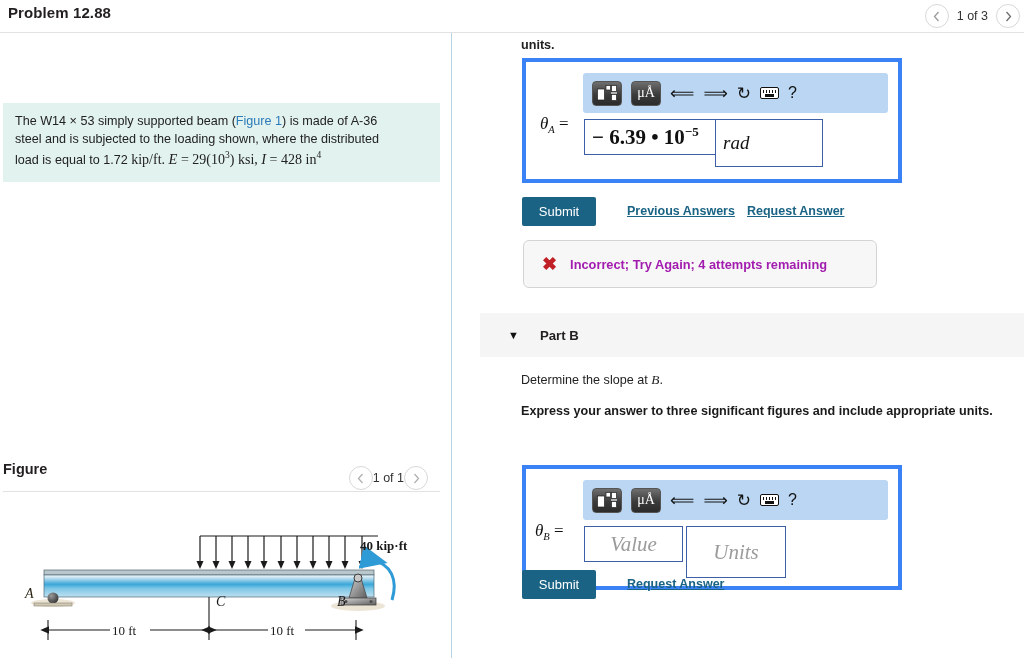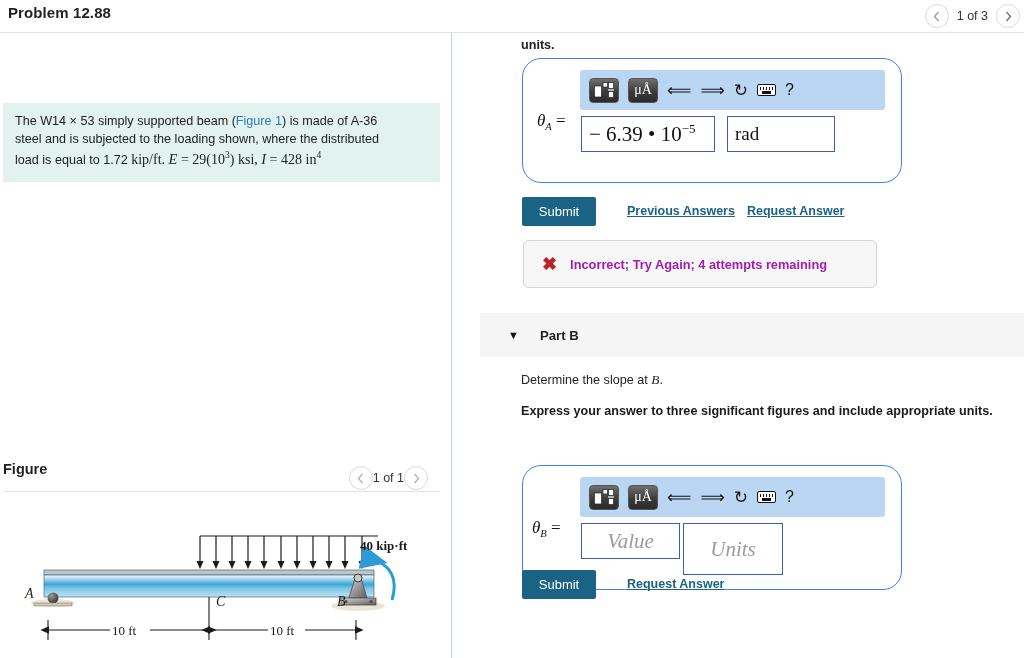--- a/index.html
+++ b/index.html
@@ -78,21 +78,21 @@
   
   .right-col { position: absolute; left: 452px; top: 33px; width: 572px; height: 625px; }
 
   .units-note {
     position: absolute; left: 69px; top: 5px;
     font-size: 12.6px; font-weight: bold; color: #222;
   }
 
   .answer-card {
     position: absolute;
-    border: 1px solid #3b82f6; border-radius: 19px; background: #fff;
+    border: 4px solid #3b82f6; border-radius: 0; background: #fff;
   }
   .mq-toolbar {
     position: absolute; background: #bad6f2; border-radius: 3px;
     display: flex; align-items: center; gap: 9px;
     padding: 0 9px;
   }
   .tb-sq {
     width: 30px; height: 25px; border-radius: 4px;
     background: linear-gradient(180deg,#6f6f6f 0%, #3b3b3b 55%, #2b2b2b 100%);
     border: 1px solid #555;
@@ -342,26 +342,26 @@
         <span class="tb-icon big">↻</span>
         <span class="kbd-icon"></span>
         <span class="tb-help">?</span>
       </div>
 
       <span class="var-label" style="left:14px; top:52px;">
         <span>θ</span><sub>A</sub>
         <span style="font-style:normal;">=</span>
       </span>
 
-      <div class="ans-field" style="left:58px; top:57px; width:134px; height:36px;">
+      <div class="ans-field" style="left:58px; top:57px; width:134px; height:36px;font-weight:bold;">
         <span class="ans-value">
           <span>− 6.39 • 10</span><sup>−5</sup>
         </span>
       </div>
-      <div class="ans-field" style="left:204px; top:57px; width:108px; height:36px;">
+      <div class="ans-field" style="left:189px; top:57px; width:108px; height:48px;font-style:italic;">
         <span class="ans-units">rad</span>
       </div>
     </div>
 
     <button class="btn-submit" style="left:70px; top:164px; width:74px;">Submit</button>
     <span class="link" style="left:163px; top:171px;">Previous Answers</span>
     <span class="link" style="left:283px; top:171px;">Request Answer</span>
 
     <div class="feedback-box" style="left:71px; top:207px; width:354px; height:48px;">
       <span class="x-mark">✖</span>

